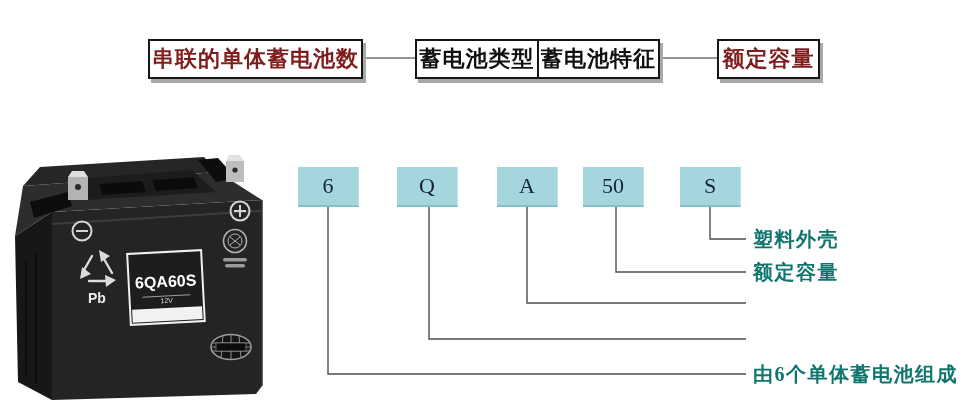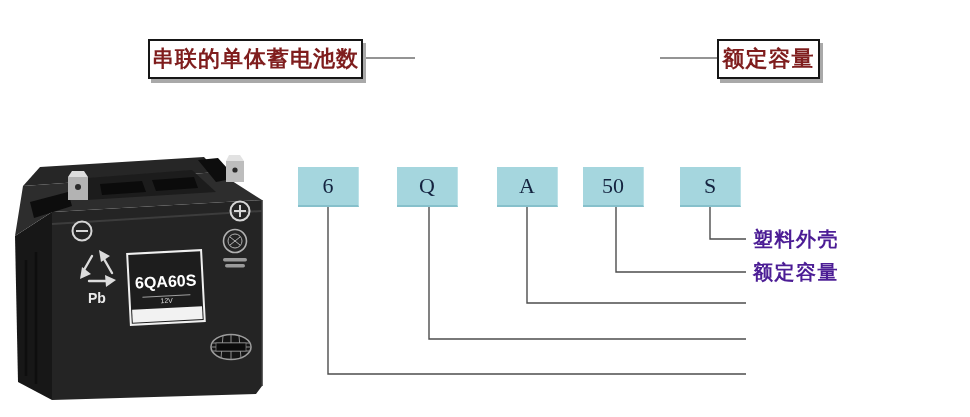--- a/index.html
+++ b/index.html
@@ -11,21 +11,21 @@
         font-size:22px;font-weight:bold;color:#7f1d1d;letter-spacing:1px;z-index:2;white-space:nowrap;}
   .fgroup{position:absolute;box-sizing:border-box;height:40px;border:2px solid #161616;background:#fff;
         box-shadow:3px 4px 0 #a9a9a9;display:flex;z-index:2;}
   .fcell{display:flex;align-items:center;justify-content:center;font-size:22px;font-weight:bold;
         color:#111;letter-spacing:1px;white-space:nowrap;}
   .fcell + .fcell{border-left:2px solid #161616;}
   .codebox{position:absolute;top:167px;width:61px;height:40px;background:#a5d6de;
         border-bottom:2px solid #86c0cb;border-right:1px solid #bde2e8;box-sizing:border-box;
         color:#14233f;font-size:22px;display:flex;align-items:center;justify-content:center;z-index:2;}
   .leaf{position:absolute;left:753px;height:28px;line-height:28px;font-size:20px;font-weight:bold;
-        color:#4c1d95;letter-spacing:1.5px;white-space:nowrap;z-index:2;}
+        color:#0f766e;letter-spacing:1.5px;white-space:nowrap;z-index:2;}
   .battery-wrap{position:absolute;left:12px;top:140px;width:265px;height:270px;z-index:2;}
 </style>
 </head>
 <body>
 
 <div class="canvas">
 
   <svg class="wires" viewBox="0 0 970 417">
     <g stroke="#707070" stroke-width="1.5" fill="none">
       <path d="M361,58 L415,58"></path>
@@ -34,30 +34,35 @@
     <g stroke="#4d4d4d" stroke-width="1.4" fill="none">
       <path d="M328,207 L328,374 L746,374"></path>
       <path d="M429,207 L429,339 L746,339"></path>
       <path d="M527,207 L527,303 L746,303"></path>
       <path d="M616,207 L616,272 L746,272"></path>
       <path d="M710,207 L710,239 L746,239"></path>
     </g>
   </svg>
 
   <div class="fbox" style="left:148px;top:39px;width:215px;">串联的单体蓄电池数</div>
+  <div class="fgroup" style="left:415px;top:39px;width:245px;">
+    <div class="fcell" style="width:121px;">蓄电池类型</div>
+    <div class="fcell" style="width:120px;">蓄电池特征</div>
+  </div>
   <div class="fbox" style="left:717px;top:39px;width:103px;">额定容量</div>
 
   <div class="codebox" style="left:298px;">6</div>
   <div class="codebox" style="left:397px;">Q</div>
   <div class="codebox" style="left:497px;">A</div>
   <div class="codebox" style="left:583px;">50</div>
   <div class="codebox" style="left:680px;">S</div>
 
   <div class="leaf" style="top:225px;">塑料外壳</div>
   <div class="leaf" style="top:258px;">额定容量</div>
+  <div class="leaf" style="top:360px;">由6个单体蓄电池组成</div>
 
   <div class="battery-wrap">
     <svg viewBox="0 0 265 270" width="265" height="270">
 
       <polygon points="3,96 40,72 40,260 6,242" fill="#171717"></polygon>
 
       <polygon points="40,72 250,60 250,246 244,254 40,260" fill="#242424"></polygon>
 
       <polygon points="3,96 11,46 206,32 250,60 40,72" fill="#2d2d2d"></polygon>
 

